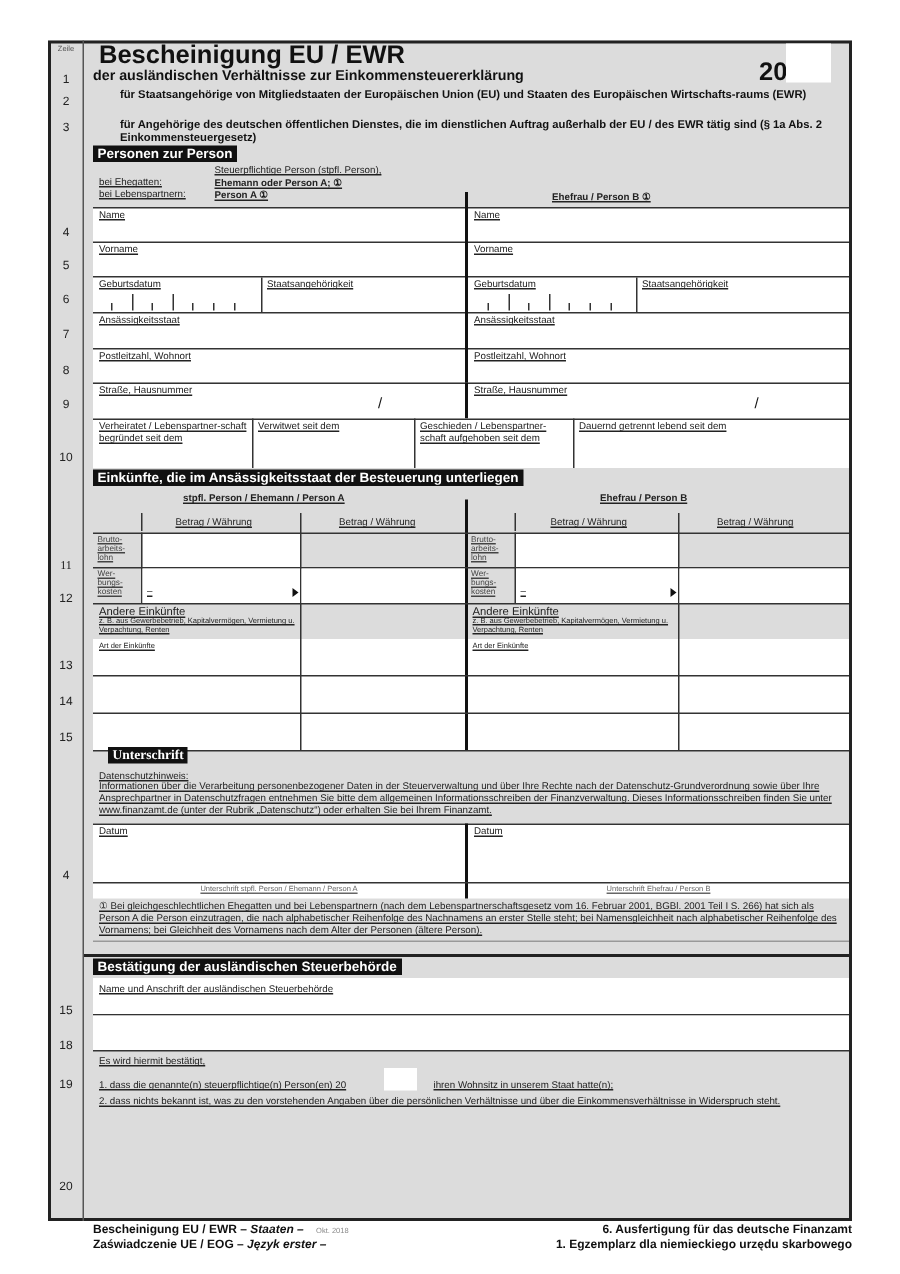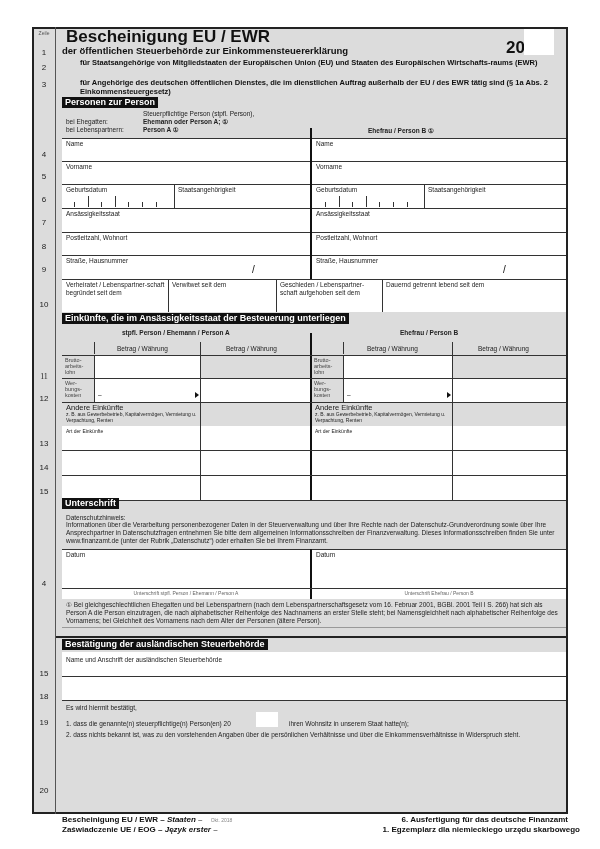--- a/index.html
+++ b/index.html
@@ -7,21 +7,21 @@
   .abs { position:absolute; }
   .page { position:absolute; left:32px; top:27px; width:536px; height:787px; border:2px solid #222; background:#dcdcdc; box-sizing:border-box; }
   .linecol { position:absolute; left:32px; top:27px; width:24px; height:787px; border-right:1px solid #555; box-sizing:border-box; }
   .ln { position:absolute; left:32px; width:24px; text-align:center; font-size:8px; color:#222; }
   .zeile { font-size:5px; color:#555; }
   .title { font-size:17px; font-weight:bold; }
   .sub { font-size:9.5px; font-weight:bold; }
   .txt { font-size:7.5px; font-weight:bold; line-height:9px; }
   .sect { position:absolute; background:#111; color:#fff; font-weight:bold; font-size:9px; padding:0 3px; line-height:11px; }
   .field { position:absolute; background:#fff; border-top:1px solid #333; box-sizing:border-box; }
-  .lbl { position:absolute; font-size:6.5px; color:#222; white-space:nowrap; }
+  .lbl { position:absolute; font-size:6.5px; color:#222; white-space:nowrap;text-decoration:underline; }
   .vline { position:absolute; width:1px; background:#333; }
   .vthick { position:absolute; width:2px; background:#111; }
   .hline { position:absolute; height:1px; background:#333; }
   .small { font-size:5px; color:#444; }
   .tick { position:absolute; width:1px; background:#333; }
   .yearbox { position:absolute; background:#fff; }
   .foot { position:absolute; font-size:8px; font-weight:bold; white-space:nowrap; }
 </style>
 </head>
 <body>
@@ -45,21 +45,21 @@
 <div class="ln" style="top:439px;">13</div>
 <div class="ln" style="top:463px;">14</div>
 <div class="ln" style="top:487px;">15</div>
 <div class="ln" style="top:579px;">4</div>
 <div class="ln" style="top:669px;">15</div>
 <div class="ln" style="top:692px;">18</div>
 <div class="ln" style="top:718px;">19</div>
 <div class="ln" style="top:786px;">20</div>
 
 <div class="abs title" style="left:66px; top:27px;">Bescheinigung EU / EWR</div>
-<div class="abs sub" style="left:62px; top:45px;">der öffentlichen Steuerbehörde zur Einkommensteuererklärung</div>
+<div class="abs sub" style="left:62px; top:45px;">der ausländischen Verhältnisse zur Einkommensteuererklärung</div>
 <div class="abs" style="left:506px; top:38px; font-size:17px; font-weight:bold;">20</div>
 <div class="yearbox" style="left:524px; top:29px; width:30px; height:26px;"></div>
 <div class="abs txt" style="left:80px; top:58px; width:480px;">für Staatsangehörige von Mitgliedstaaten der Europäischen Union (EU) und Staaten des Europäischen Wirtschafts-raums (EWR)</div>
 <div class="abs txt" style="left:80px; top:78px; width:482px;">für Angehörige des deutschen öffentlichen Dienstes, die im dienstlichen Auftrag außerhalb der EU / des EWR tätig sind (§ 1a Abs. 2 Einkommensteuergesetz)</div>
 
 <div class="sect" style="left:62px; top:97px;">Personen zur Person</div>
 <div class="lbl" style="left:143px; top:110px;">Steuerpflichtige Person (stpfl. Person),</div>
 <div class="lbl" style="left:66px; top:118px;">bei Ehegatten:</div>
 <div class="lbl" style="left:143px; top:118px; font-weight:bold;">Ehemann oder Person A; ①</div>
 <div class="lbl" style="left:66px; top:126px;">bei Lebenspartnern:</div>
@@ -194,21 +194,21 @@
 <div class="abs" style="left:201px; top:451px; width:109px; height:24px;"></div>
 <div class="abs" style="left:312px; top:451px; width:140px; height:24px;"></div>
 <div class="abs" style="left:453px; top:451px; width:113px; height:24px;"></div>
 <div class="hline" style="left:62px; top:475px; width:504px;"></div>
 <div class="abs" style="left:62px; top:476px; width:138px; height:24px;"></div>
 <div class="abs" style="left:201px; top:476px; width:109px; height:24px;"></div>
 <div class="abs" style="left:312px; top:476px; width:140px; height:24px;"></div>
 <div class="abs" style="left:453px; top:476px; width:113px; height:24px;"></div>
 <div class="hline" style="left:62px; top:500px; width:504px;"></div>
 
-<div class="sect" style="left:62px; top:498px;">Unterschrift</div>
+<div class="sect" style="left:72px; top:498px;font-family:Liberation Serif, serif;">Unterschrift</div>
 <div class="lbl" style="left:66px; top:514px;">Datenschutzhinweis:</div>
 <div class="lbl" style="left:66px; top:521px; white-space:normal; width:494px; line-height:8px;">Informationen über die Verarbeitung personenbezogener Daten in der Steuerverwaltung und über Ihre Rechte nach der Datenschutz-Grundverordnung sowie über Ihre Ansprechpartner in Datenschutzfragen entnehmen Sie bitte dem allgemeinen Informationsschreiben der Finanzverwaltung. Dieses Informationsschreiben finden Sie unter www.finanzamt.de (unter der Rubrik „Datenschutz“) oder erhalten Sie bei Ihrem Finanzamt.</div>
 
 <div class="field" style="left:62px; top:549px; width:504px; height:50px;"></div>
 <div class="vthick" style="left:310px; top:549px; height:50px;"></div>
 <div class="hline" style="left:62px; top:588px; width:504px;"></div>
 <div class="lbl" style="left:66px; top:551px;">Datum</div>
 <div class="lbl" style="left:316px; top:551px;">Datum</div>
 <div class="abs" style="left:62px; top:550px; width:248px; height:38px;"></div>
 <div class="abs" style="left:312px; top:550px; width:254px; height:38px;"></div>
@@ -233,13 +233,13 @@
 <div class="lbl" style="left:66px; top:731px; white-space:normal; width:460px; line-height:8px; padding-left:0;">2.  dass nichts bekannt ist, was zu den vorstehenden Angaben über die persönlichen Verhältnisse und über die Einkommensverhältnisse in Widerspruch steht.</div>
 
 <div class="foot" style="left:62px; top:815px;">
   <span>Bescheinigung EU / EWR – </span><i>Staaten –</i>
   <span style="font-weight:normal; font-size:5px; color:#888; margin-left:6px;">Okt. 2018</span>
 </div>
 <div class="foot" style="left:62px; top:825px;">
   <span>Zaświadczenie UE / EOG – </span><i>Język erster –</i>
 </div>
 <div class="foot" style="right:32px; top:815px; font-weight:bold;">6. Ausfertigung für das deutsche Finanzamt</div>
-<div class="foot" style="right:20px; top:825px;">1. Egzemplarz dla niemieckiego urzędu skarbowego</div>
+<div class="foot" style="right:32px; top:825px;">1. Egzemplarz dla niemieckiego urzędu skarbowego</div>
 
 </body></html>

